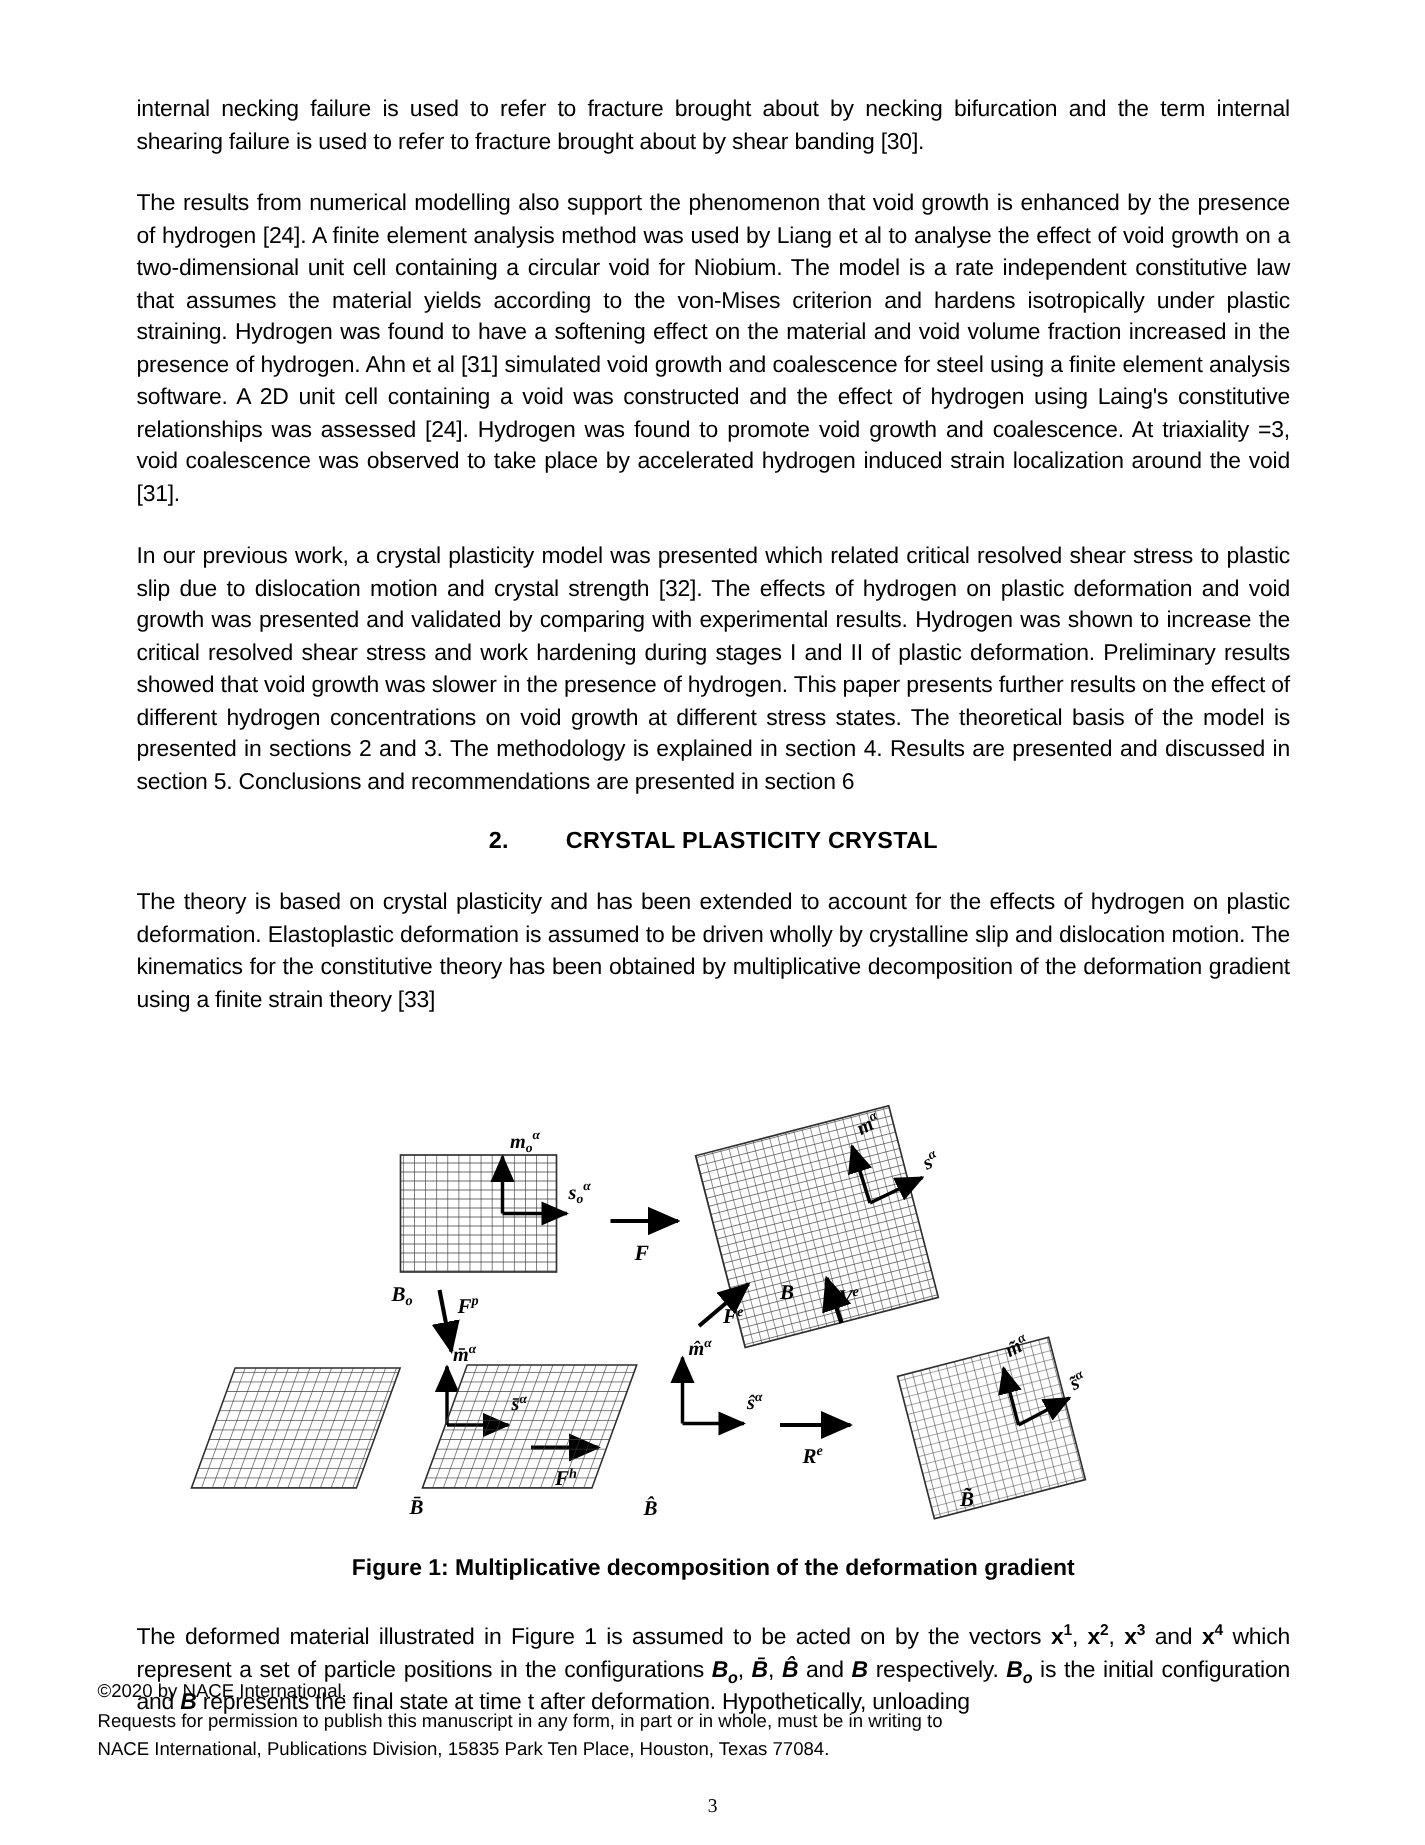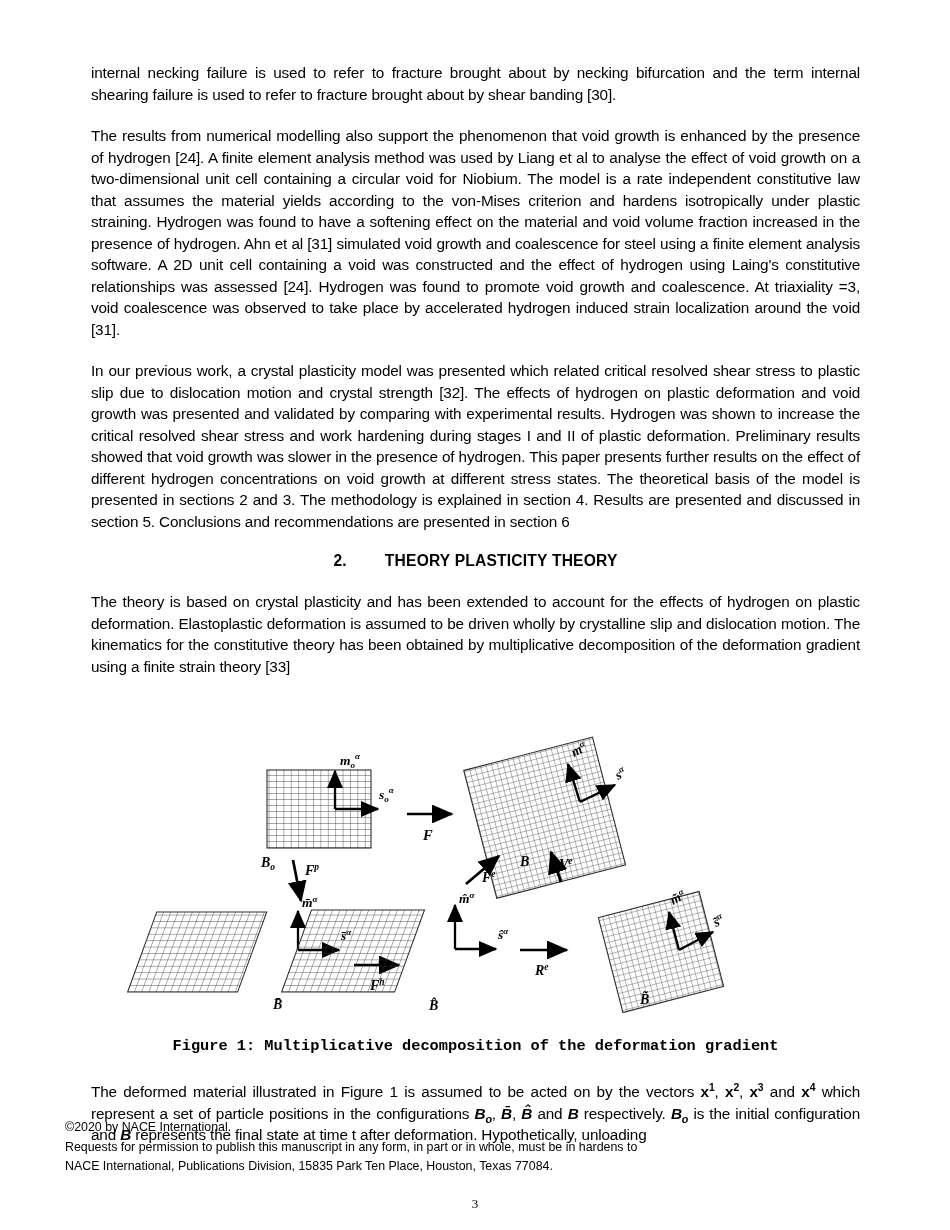--- a/index.html
+++ b/index.html
@@ -48,21 +48,21 @@
     letter-spacing: 0.2px;
     font-family: "Liberation Sans", sans-serif;
   }
   h2.section-heading .num { margin-right: 38px; }
 
   .figure-caption {
     font-size: 15.3px;
     font-weight: bold;
     text-align: center;
     margin: 0;
-    font-family: Liberation Mono, monospace;
+    font-family: Liberation Sans, sans-serif;
   }
 
   
   .figure-wrap {
     position: relative;
     width: 769px;
     height: 340px;
     margin: 0;
     text-align: right;
   }
@@ -102,21 +102,21 @@
 
   <div class="content">
 
     <p class="body-text">internal necking failure is used to refer to fracture brought about by necking bifurcation and the term internal shearing failure is used to refer to fracture brought about by shear banding [30].</p>
 
     <p class="body-text">The results from numerical modelling also support the phenomenon that void growth is enhanced by the presence of hydrogen [24]. A finite element analysis method was used by Liang et al to analyse the effect of void growth on a two-dimensional unit cell containing a circular void for Niobium. The model is a rate independent constitutive law that assumes the material yields according to the von-Mises criterion and hardens isotropically under plastic straining. Hydrogen was found to have a softening effect on the material and void volume fraction increased in the presence of hydrogen. Ahn et al [31] simulated void growth and coalescence for steel using a finite element analysis software. A 2D unit cell containing a void was constructed and the effect of hydrogen using Laing's constitutive relationships was assessed [24]. Hydrogen was found to promote void growth and coalescence. At triaxiality =3, void coalescence was observed to take place by accelerated hydrogen induced strain localization around the void [31].</p>
 
     <p class="body-text">In our previous work, a crystal plasticity model was presented which related critical resolved shear stress to plastic slip due to dislocation motion and crystal strength [32]. The effects of hydrogen on plastic deformation and void growth was presented and validated by comparing with experimental results. Hydrogen was shown to increase the critical resolved shear stress and work hardening during stages I and II of plastic deformation. Preliminary results showed that void growth was slower in the presence of hydrogen. This paper presents further results on the effect of different hydrogen concentrations on void growth at different stress states. The theoretical basis of the model is presented in sections 2 and 3. The methodology is explained in section 4. Results are presented and discussed in section 5. Conclusions and recommendations are presented in section 6</p>
 
     <h2 class="section-heading">
-      <span class="num">2.</span><span>THEORY PLASTICITY THEORY</span>
+      <span class="num">2.</span><span>CRYSTAL PLASTICITY CRYSTAL</span>
     </h2>
 
     <div style="height:21px"></div>
 
     <p class="body-text">The theory is based on crystal plasticity and has been extended to account for the effects of hydrogen on plastic deformation. Elastoplastic deformation is assumed to be driven wholly by crystalline slip and dislocation motion. The kinematics for the constitutive theory has been obtained by multiplicative decomposition of the deformation gradient using a finite strain theory [33]</p>
 
     <div class="figure-wrap">
       <svg width="769" height="340" viewBox="0 0 769 340" xmlns="http://www.w3.org/2000/svg">
         <defs>
           <marker id="ah" markerWidth="8" markerHeight="7" refX="7.4" refY="3.5" orient="auto">
@@ -232,19 +232,19 @@
     <div class="figure-caption">Figure 1:  Multiplicative decomposition of the deformation gradient</div>
 
     <div style="height:26px"></div>
 
     <p class="body-text"><span>The deformed material illustrated in Figure 1 is assumed to be acted on by the vectors </span><span class="bold"><span>x</span><sup>1</sup></span>, <span class="bold"><span>x</span><sup>2</sup></span>, <span class="bold"><span>x</span><sup>3</sup></span><span> and </span><span class="bold"><span>x</span><sup>4</sup></span> <span>which represent a set of particle positions in the configurations  </span><span class="bi"><span>B</span><span class="sub-o">o</span></span>, <span class="bi">B̄</span>, <span class="bi">B̂</span> and <span class="bi">B</span><span> respectively.  </span><span class="bi"><span>B</span><span class="sub-o">o</span></span><span> is the</span> <span>initial configuration and </span><span class="bi">B</span><span> represents the final state at time t after deformation. Hypothetically, unloading</span></p>
 
   </div>
 
   <div class="footer">
     <div>©2020 by NACE International.</div>
-    <div>Requests for permission to publish this manuscript in any form, in part or in whole, must be in hardens to</div>
+    <div>Requests for permission to publish this manuscript in any form, in part or in whole, must be in writing to</div>
     <div>NACE International, Publications Division, 15835 Park Ten Place, Houston, Texas 77084.</div>
   </div>
 
   <div class="page-number">3</div>
 
 </div>
 
 </body></html>

